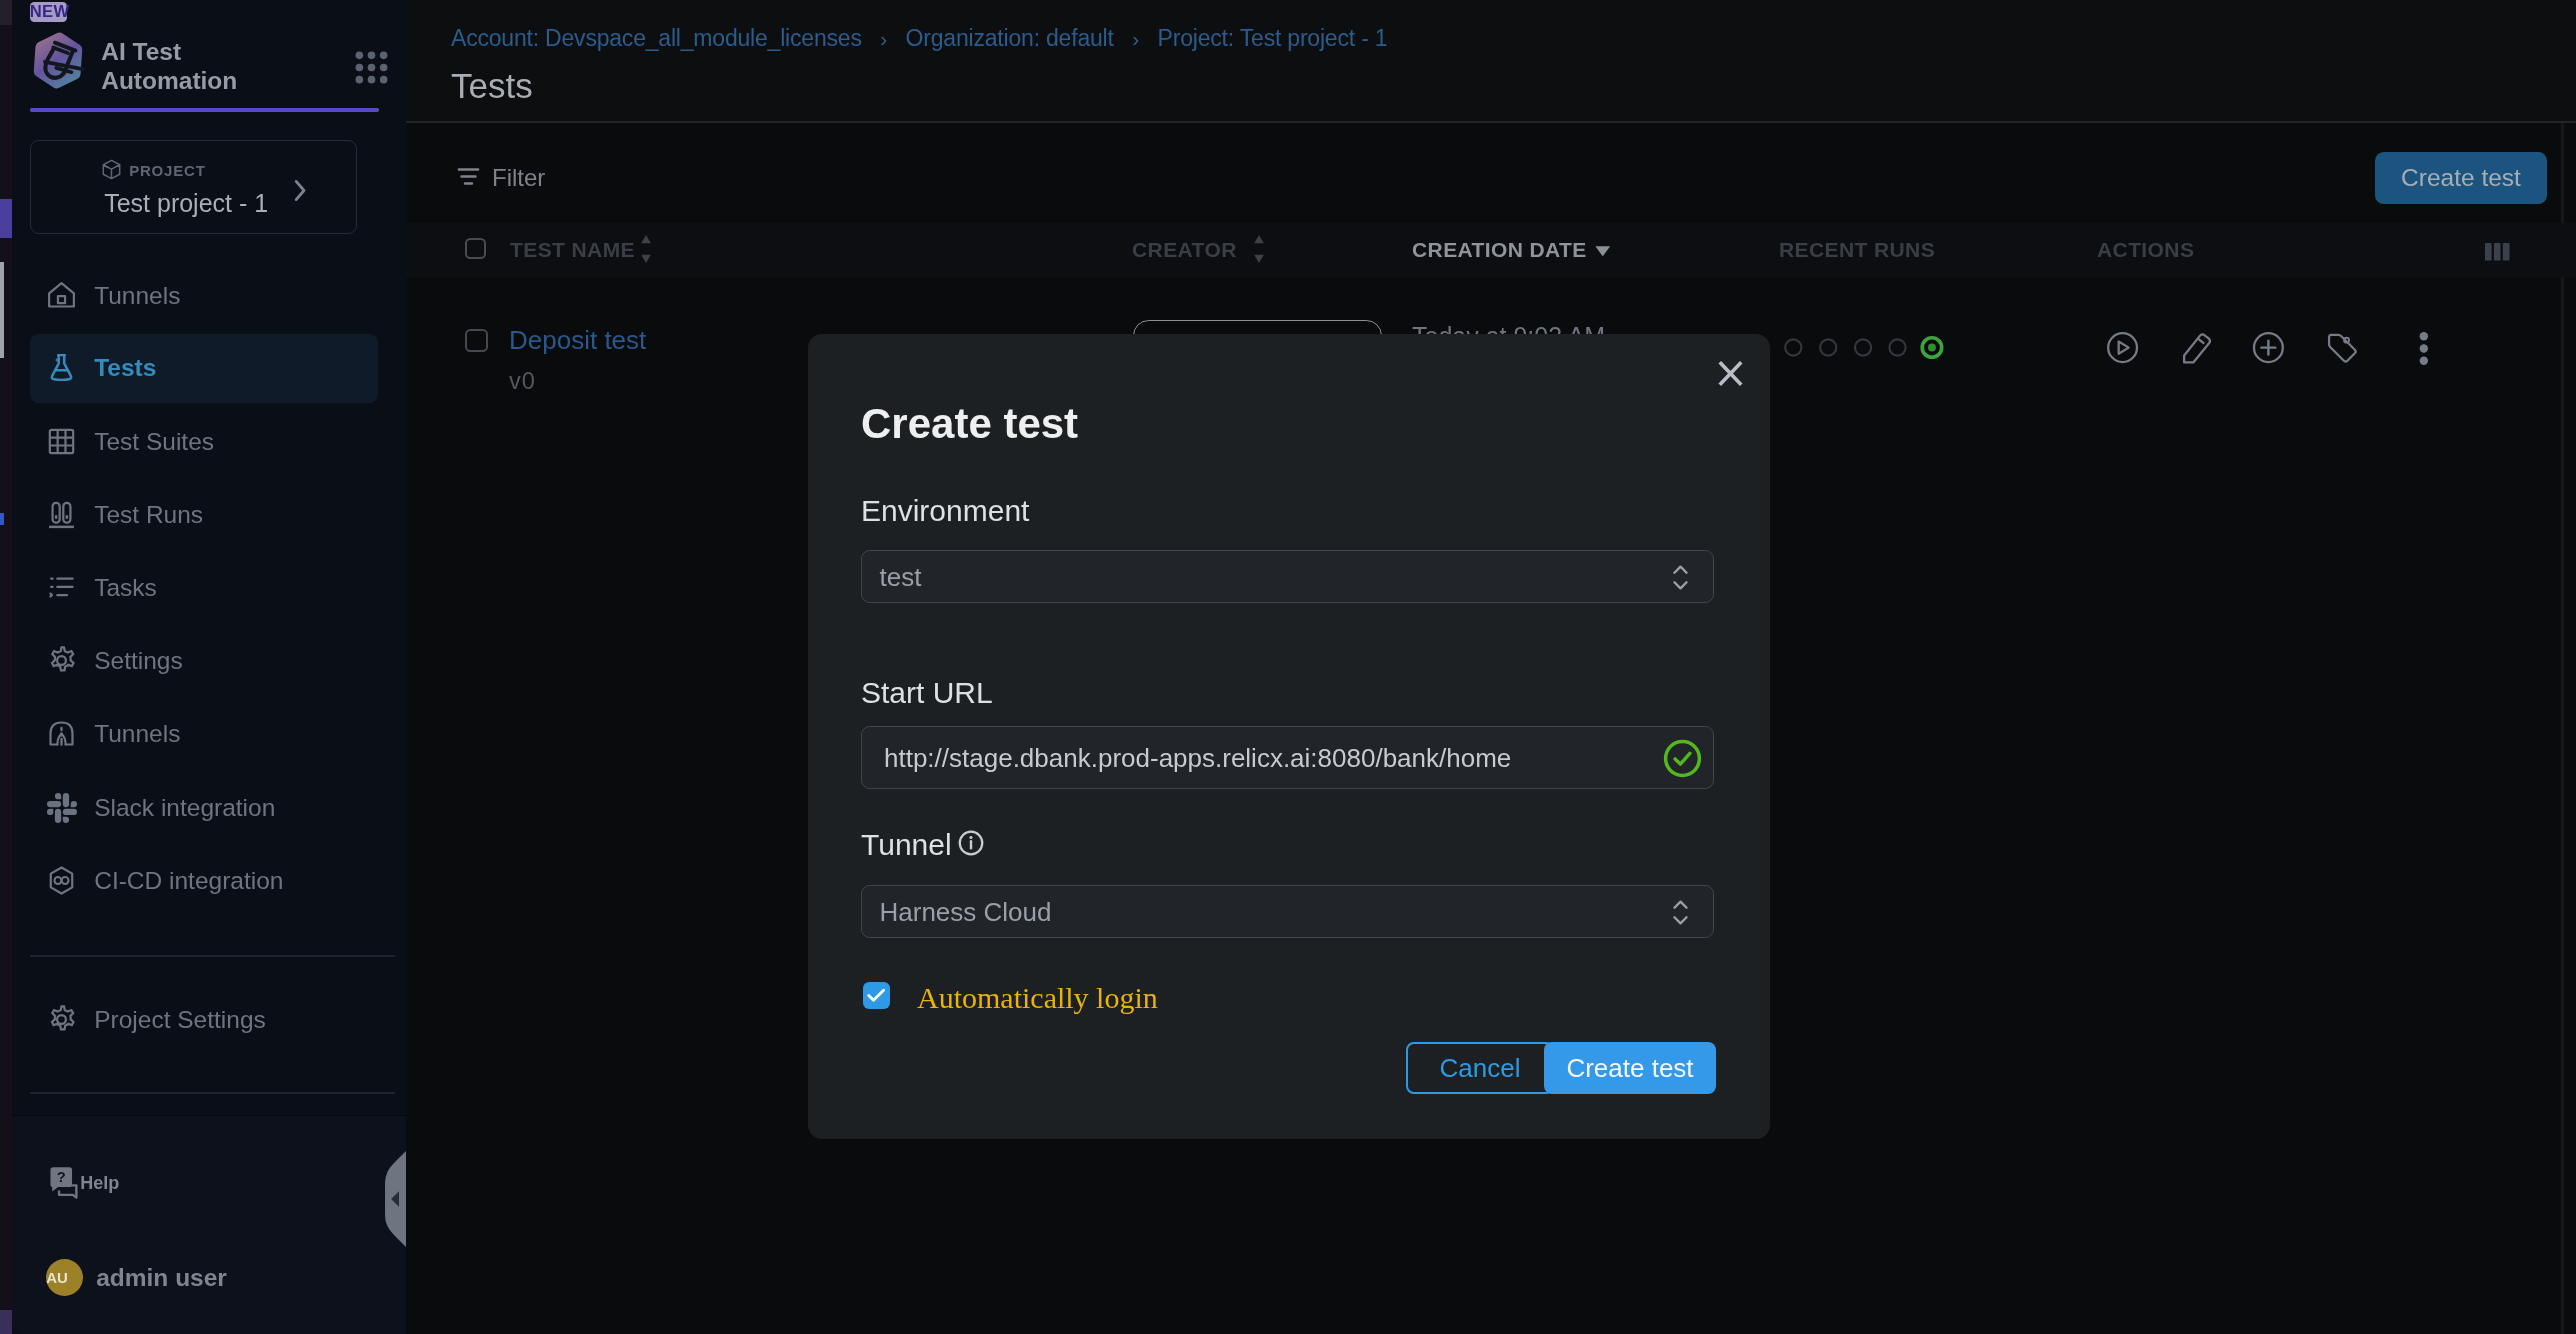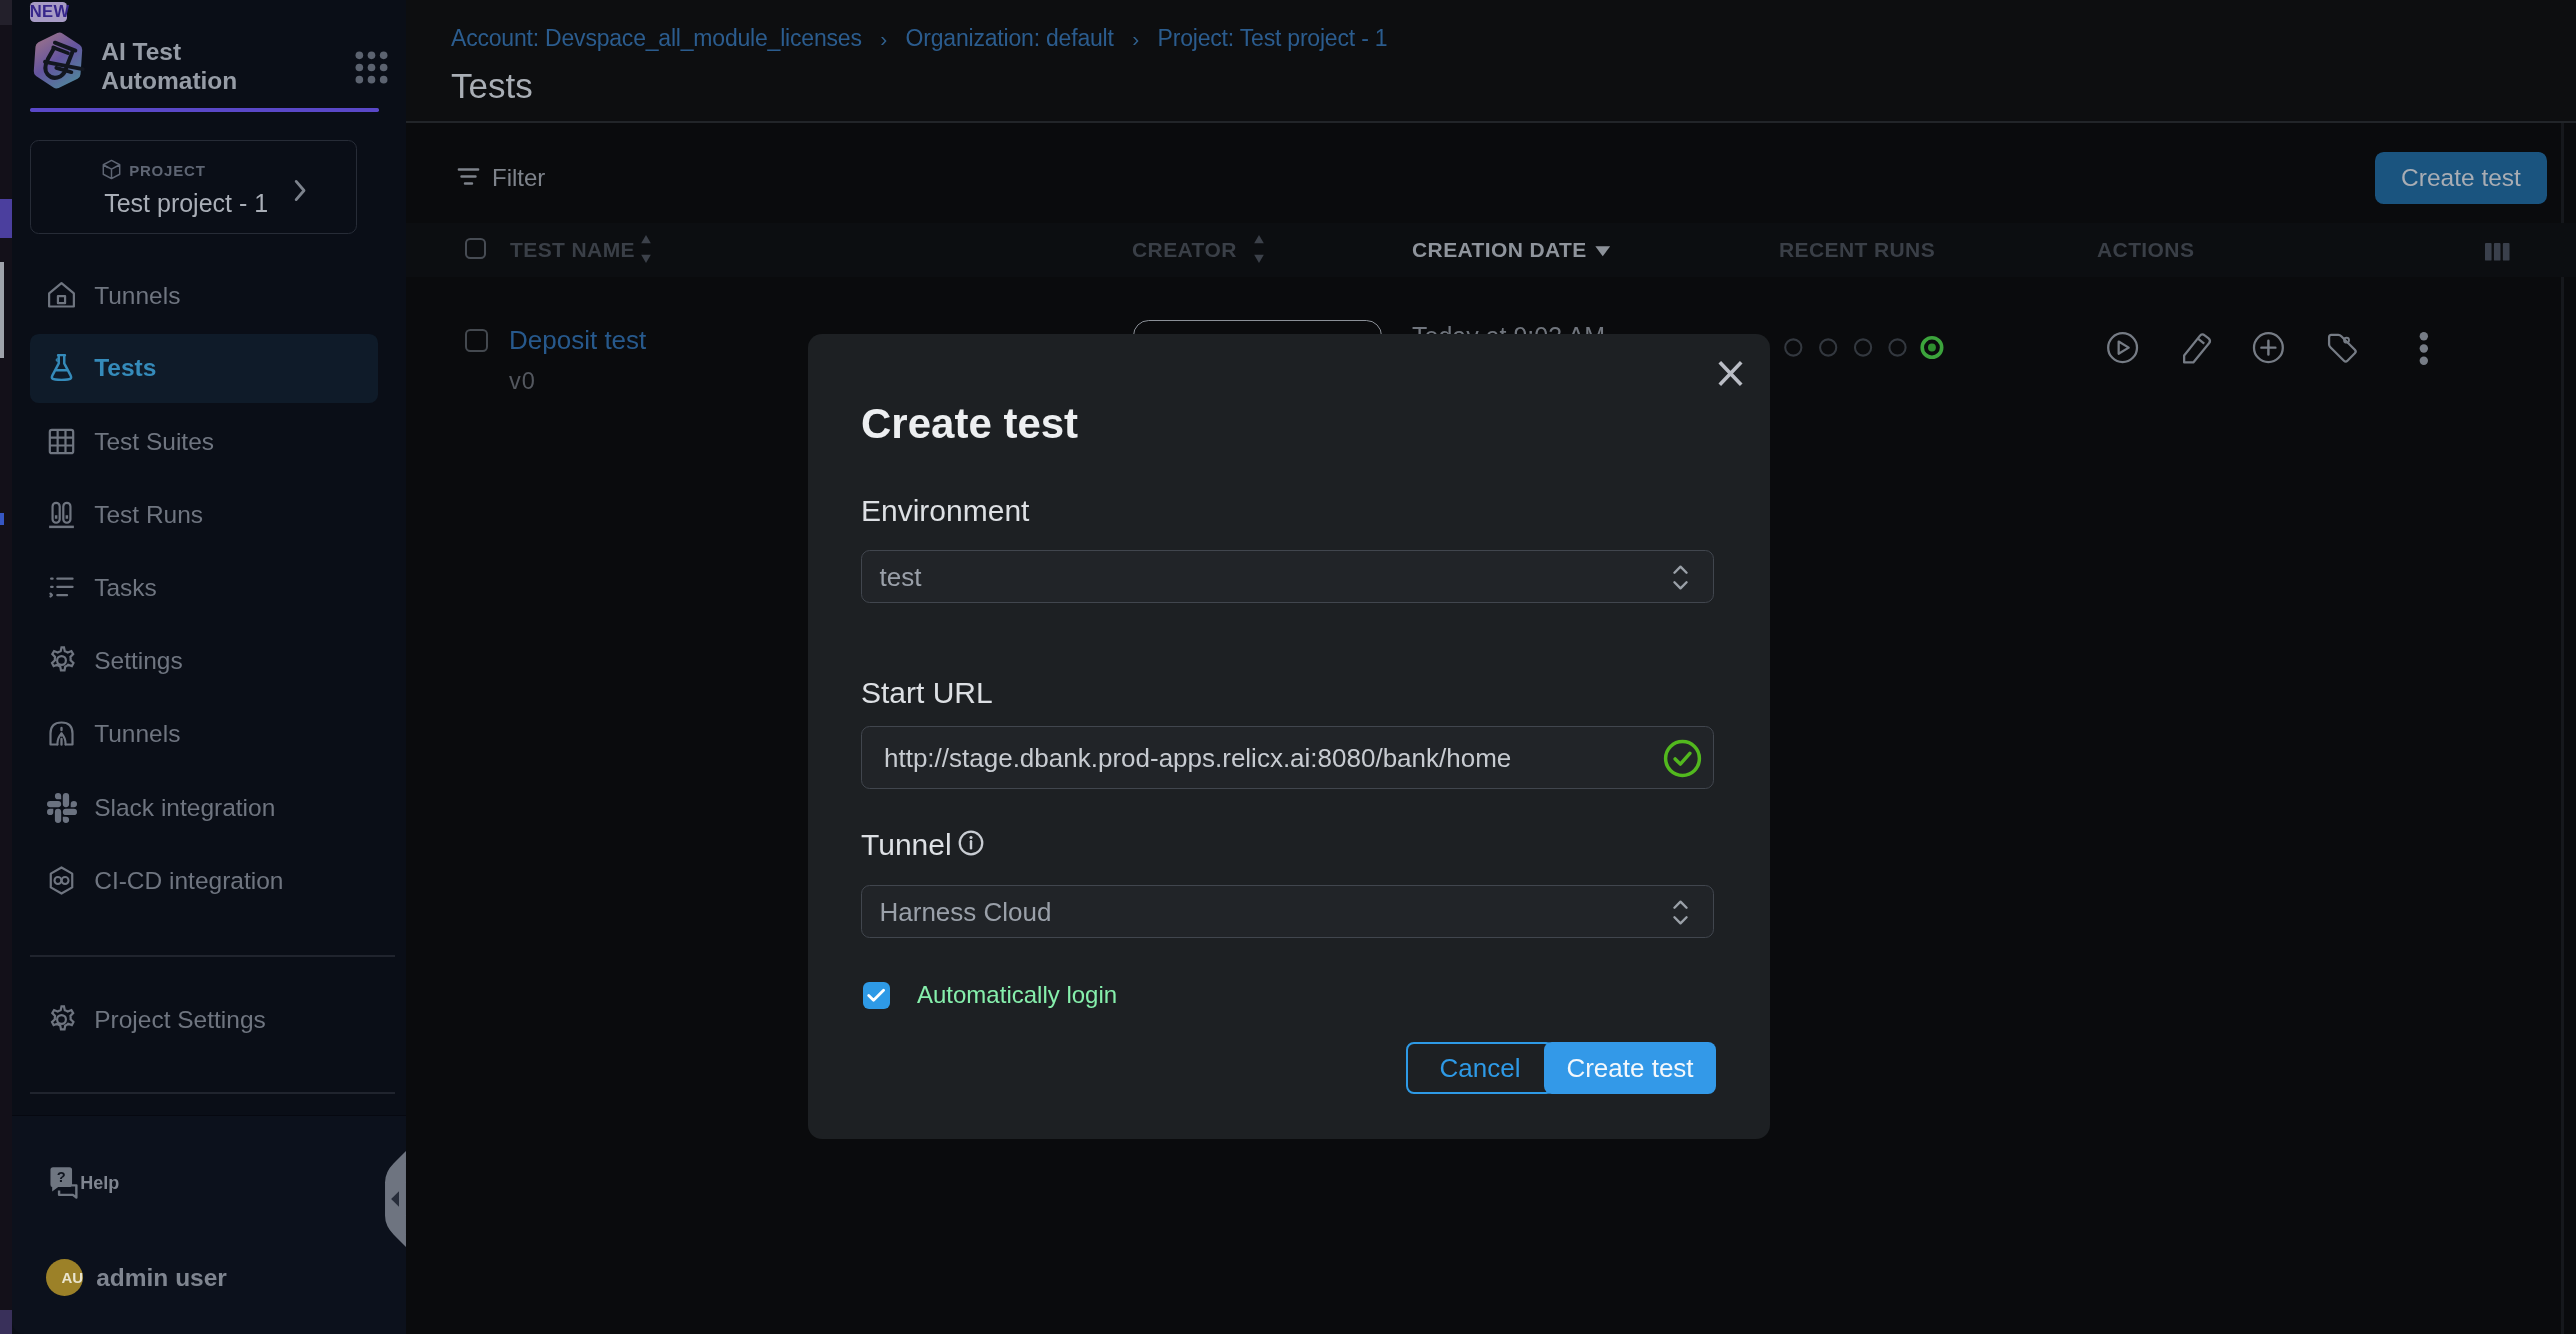--- a/index.html
+++ b/index.html
@@ -150,21 +150,21 @@
     <div class="abs" style="left:17.5px; top:1092px; width:365px; height:1.7px; background:#20242e;"></div>
     <div id="sidebottom" class="abs">
       <div id="help">
         <svg class="abs" style="left:35px; top:50px;" width="38" height="37" viewBox="0 0 44 42">
           <path d="M28 22 L34 22 L34 36 L30 33 L14 33 L14 28" fill="none" stroke="#6f7681" stroke-width="2.8" stroke-linejoin="round"></path>
           <path d="M4 4 Q4 1 7 1 L26 1 Q29 1 29 4 L29 21 Q29 24 26 24 L13 24 L6 29 L6 24 Q4 24 4 21 Z" fill="#6f7681"></path>
           <text x="16.5" y="18" font-family="Liberation Sans" font-size="17" font-weight="700" fill="#10151f" text-anchor="middle">?</text>
         </svg>
         <div class="abs" style="left:68px; top:52px; font-size:18px; font-weight:700; color:#7f8590; line-height:31px;">Help</div>
       </div>
-      <div class="abs" style="left:34px; top:143px; width:37px; height:37px; border-radius:50%; background:#9c8128; text-align:right; line-height:37px; font-size:15px; font-weight:700; color:#e9e4cd;">AU</div>
+      <div class="abs" style="left:34px; top:143px; width:37px; height:37px; border-radius:50%; background:#9c8128; text-align:left; line-height:37px; font-size:15px; font-weight:700; color:#e9e4cd;">AU</div>
       <div class="abs" style="left:84px; top:148px; font-size:24.5px; font-weight:700; color:#7f8590;">admin user</div>
     </div>
 
     <svg class="abs" style="left:373px; top:1151px;" width="21" height="96" viewBox="0 0 24 110">
       <path d="M24 0 L24 110 L10 96 Q0 86 0 74 L0 36 Q0 24 10 14 Z" fill="#6e7480"></path>
       <path d="M16 46 L7 55 L16 64 Z" fill="#272d3a"></path>
     </svg>
   </div>
   <div id="content" class="abs">
     <div class="abs" style="left:0; top:0; width:2170px; height:121px; background:#0d0e10;"></div>
@@ -274,18 +274,18 @@
         <span>Harness Cloud</span>
       <svg style="position:absolute; right:23px; top:13px;" width="19" height="27" viewBox="0 0 22 31" fill="none" stroke="#9aa0a8" stroke-width="2.8" stroke-linecap="round" stroke-linejoin="round">
           <path d="M4 10 L11 3 L18 10 M4 21 L11 28 L18 21"></path>
         </svg>
     </div>
     <div class="abs" style="left:55px; top:648px; width:27px; height:27px; background:#2e9ae6; border-radius:6.1px;">
       <svg style="position:absolute; left:4.4px; top:6.1px;" width="18.3" height="15" viewBox="0 0 21 17" fill="none" stroke="#ffffff" stroke-width="3.2" stroke-linecap="round" stroke-linejoin="round">
           <path d="M2 8.5 L7.5 14 L19 2.5"></path>
         </svg>
     </div>
-    <div class="abs" style="left:109px; top:647px; font-size:24px; color:#86efac;">Automatically login</div>
+    <div class="abs" style="left:109px; top:647px; font-size:30px; color:#eab308;font-family:Liberation Serif, serif;">Automatically login</div>
     <div class="abs" style="left:598px; top:708px; width:148px; height:52px; border:2.2px solid #2e9ae6; border-radius:7.9px; text-align:center; line-height:48px; font-size:26px; color:#2e9ae6;">Cancel</div>
     <div class="abs" style="left:736px; top:708px; width:172px; height:52px; background:#3399e8; border-radius:7.9px; text-align:center; line-height:52px; font-size:26px; color:#f4f8fc;">Create test</div>
   </div>
 </div>
 
 
 </body></html>

